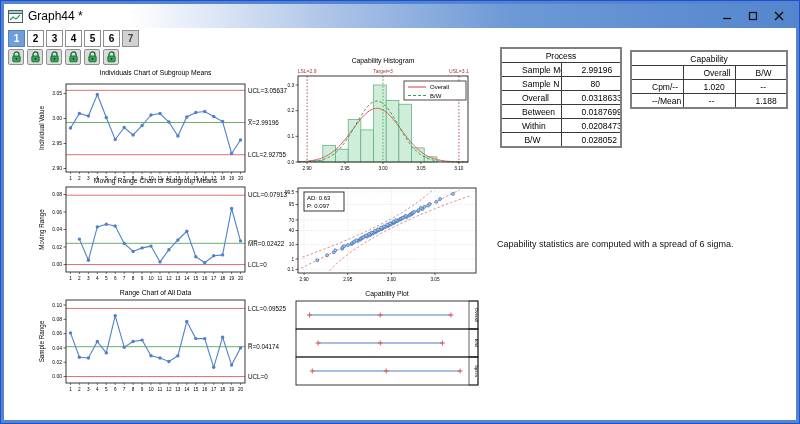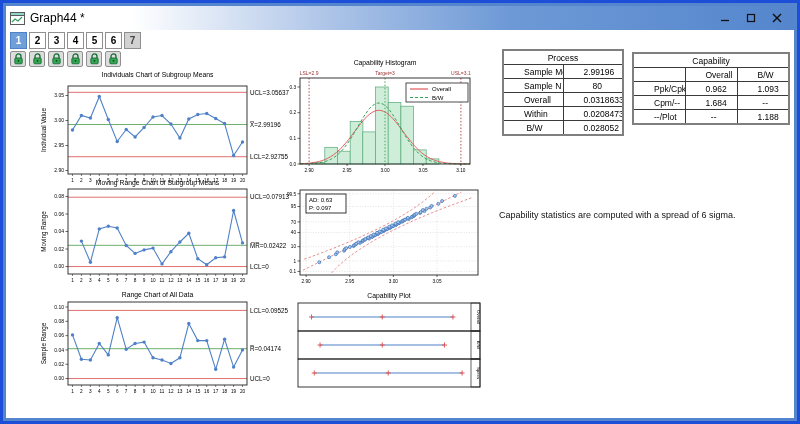--- a/index.html
+++ b/index.html
@@ -1,17 +1,17 @@
 <!DOCTYPE html>
 <html><head>
 <meta charset="utf-8">
 <style>
   html,body{margin:0;padding:0;width:800px;height:424px;overflow:hidden;
     font-family:"Liberation Sans",sans-serif;background:#e8e8e8;}
-  .window{position:absolute;inset:0;border:3px solid #1d4ed8;background:#5586cd;box-sizing:border-box;}
+  .window{position:absolute;inset:0;border:1px solid #1d4ed8;background:#5586cd;box-sizing:border-box;}
   .frame{position:absolute;inset:0;border:3px solid #5586cd;box-sizing:border-box;}
   .titlebar{position:absolute;top:0;left:0;right:0;height:24px;
     background:linear-gradient(90deg,#ffffff 0%,#ffffff 16%,#aac2e7 42%,#6d99d6 64%,#5586cd 100%);
     display:flex;align-items:center;}
   .win-icon{margin:0 5px 0 4px;display:flex;}
   .win-title{font-size:12px;color:#000;}
   .win-buttons{position:absolute;right:4px;top:0;height:24px;display:flex;align-items:center;}
   .win-btn{width:26px;height:20px;display:flex;align-items:center;justify-content:center;cursor:default;}
   .canvas{position:absolute;top:24px;left:0;right:0;bottom:0;background:#ffffff;}
   .tab{position:absolute;width:17px;height:17px;box-sizing:border-box;border:1px solid #8f8f8f;
@@ -26,21 +26,21 @@
   table.rep{border-collapse:collapse;position:absolute;font-size:8.5px;color:#000;
     border:2px solid #7f7f7f;table-layout:fixed;background:#fff;}
   table.rep td,table.rep th{border:1px solid #3a3a3a;padding:1px 20px;height:11px;
     font-weight:400;overflow:hidden;white-space:nowrap;}
   table.rep th{text-align:center;}
   td.lab{text-align:right;}
   td.num{text-align:right;}
   .specbox{position:absolute;border:1px solid #333;font-size:7.5px;line-height:9.5px;
     padding:1px 2px;color:#000;background:#fff;}
   .specbox .spec-head{border-bottom:1px solid #333;}
-  .note{position:absolute;font-size:9px;color:#111;}
+  .note{position:absolute;font-size:9px;color:#111;margin-top:31px;}
 </style>
 </head>
 <body>
 
 <div class="window">
   <div class="frame">
     <div class="titlebar">
       <span class="win-icon">
         <svg width="15" height="13" viewBox="0 0 15 13" style="position:static">
           <rect x="0.5" y="0.5" width="14" height="12" fill="#ffffff" stroke="#5a5a5a"></rect>
@@ -578,51 +578,50 @@
             </tr>
             <tr>
               <td class="lab" style="width:62px">Sample N</td>
               <td class="num">80</td>
             </tr>
             <tr>
               <td class="lab" style="width:62px">Overall</td>
               <td class="num">0.0318633</td>
             </tr>
             <tr>
+              <td class="lab" style="width:62px">Between</td>
+              <td class="num">0.0187699</td>
+            </tr>
+            <tr>
               <td class="lab" style="width:62px">Within</td>
               <td class="num">0.0208473</td>
             </tr>
             <tr>
               <td class="lab" style="width:62px">B/W</td>
               <td class="num">0.028052</td>
             </tr>
           </tbody>
         </table>
       <table class="rep" id="capability-table" style="left:626px;top:22px;width:158px">
           <tbody>
             <tr>
               <th colspan="3">Capability</th>
             </tr>
             <tr>
               <td class="lab" style="width:56px"></td>
               <th style="width:54px">Overall</th>
               <th>B/W</th>
             </tr>
             <tr>
-              <td class="lab">Ppk/Cpk</td>
-              <td class="num">0.962</td>
-              <td class="num">1.093</td>
-            </tr>
-            <tr>
               <td class="lab">Cpm/--</td>
-              <td class="num">1.684</td>
+              <td class="num">1.020</td>
               <td class="num">--</td>
             </tr>
             <tr>
-              <td class="lab">--/Plot</td>
+              <td class="lab">--/Mean</td>
               <td class="num">--</td>
               <td class="num">1.188</td>
             </tr>
           </tbody>
         </table>
 
       <div class="note" style="left:493px;top:180px;width:290px">Capability statistics are computed with a spread of 6 sigma.</div>
     </div>
   </div>
 </div>

